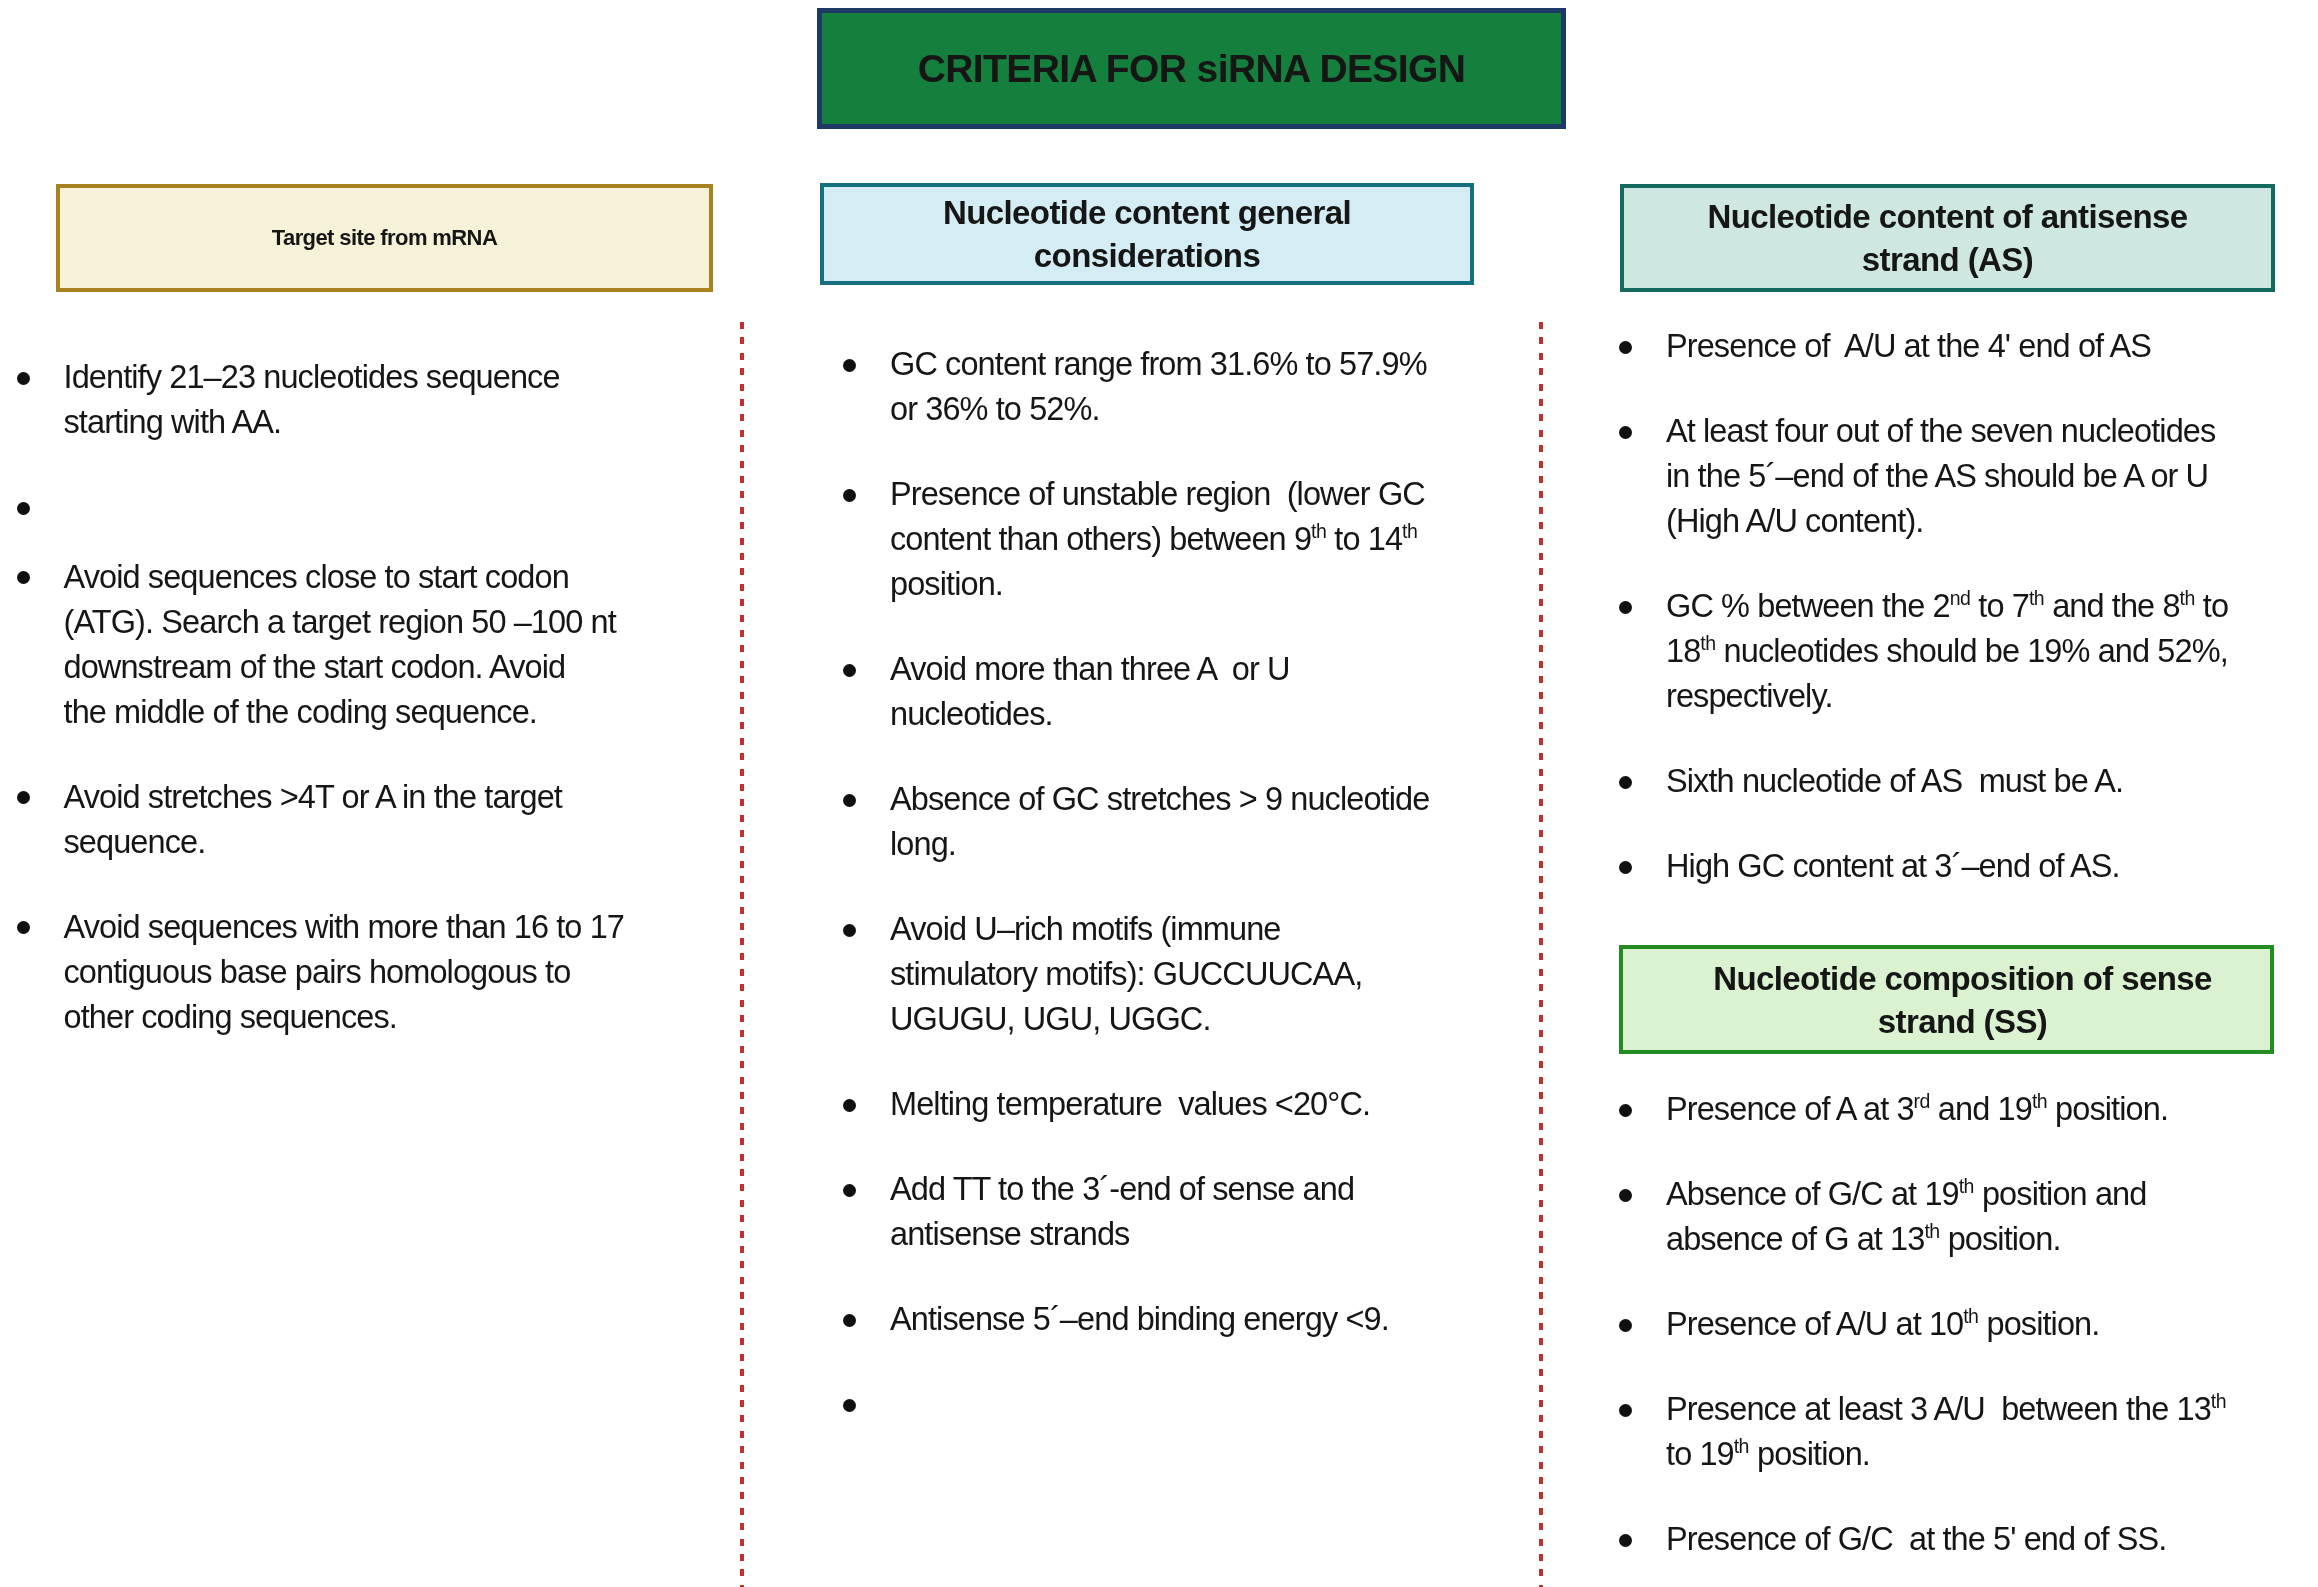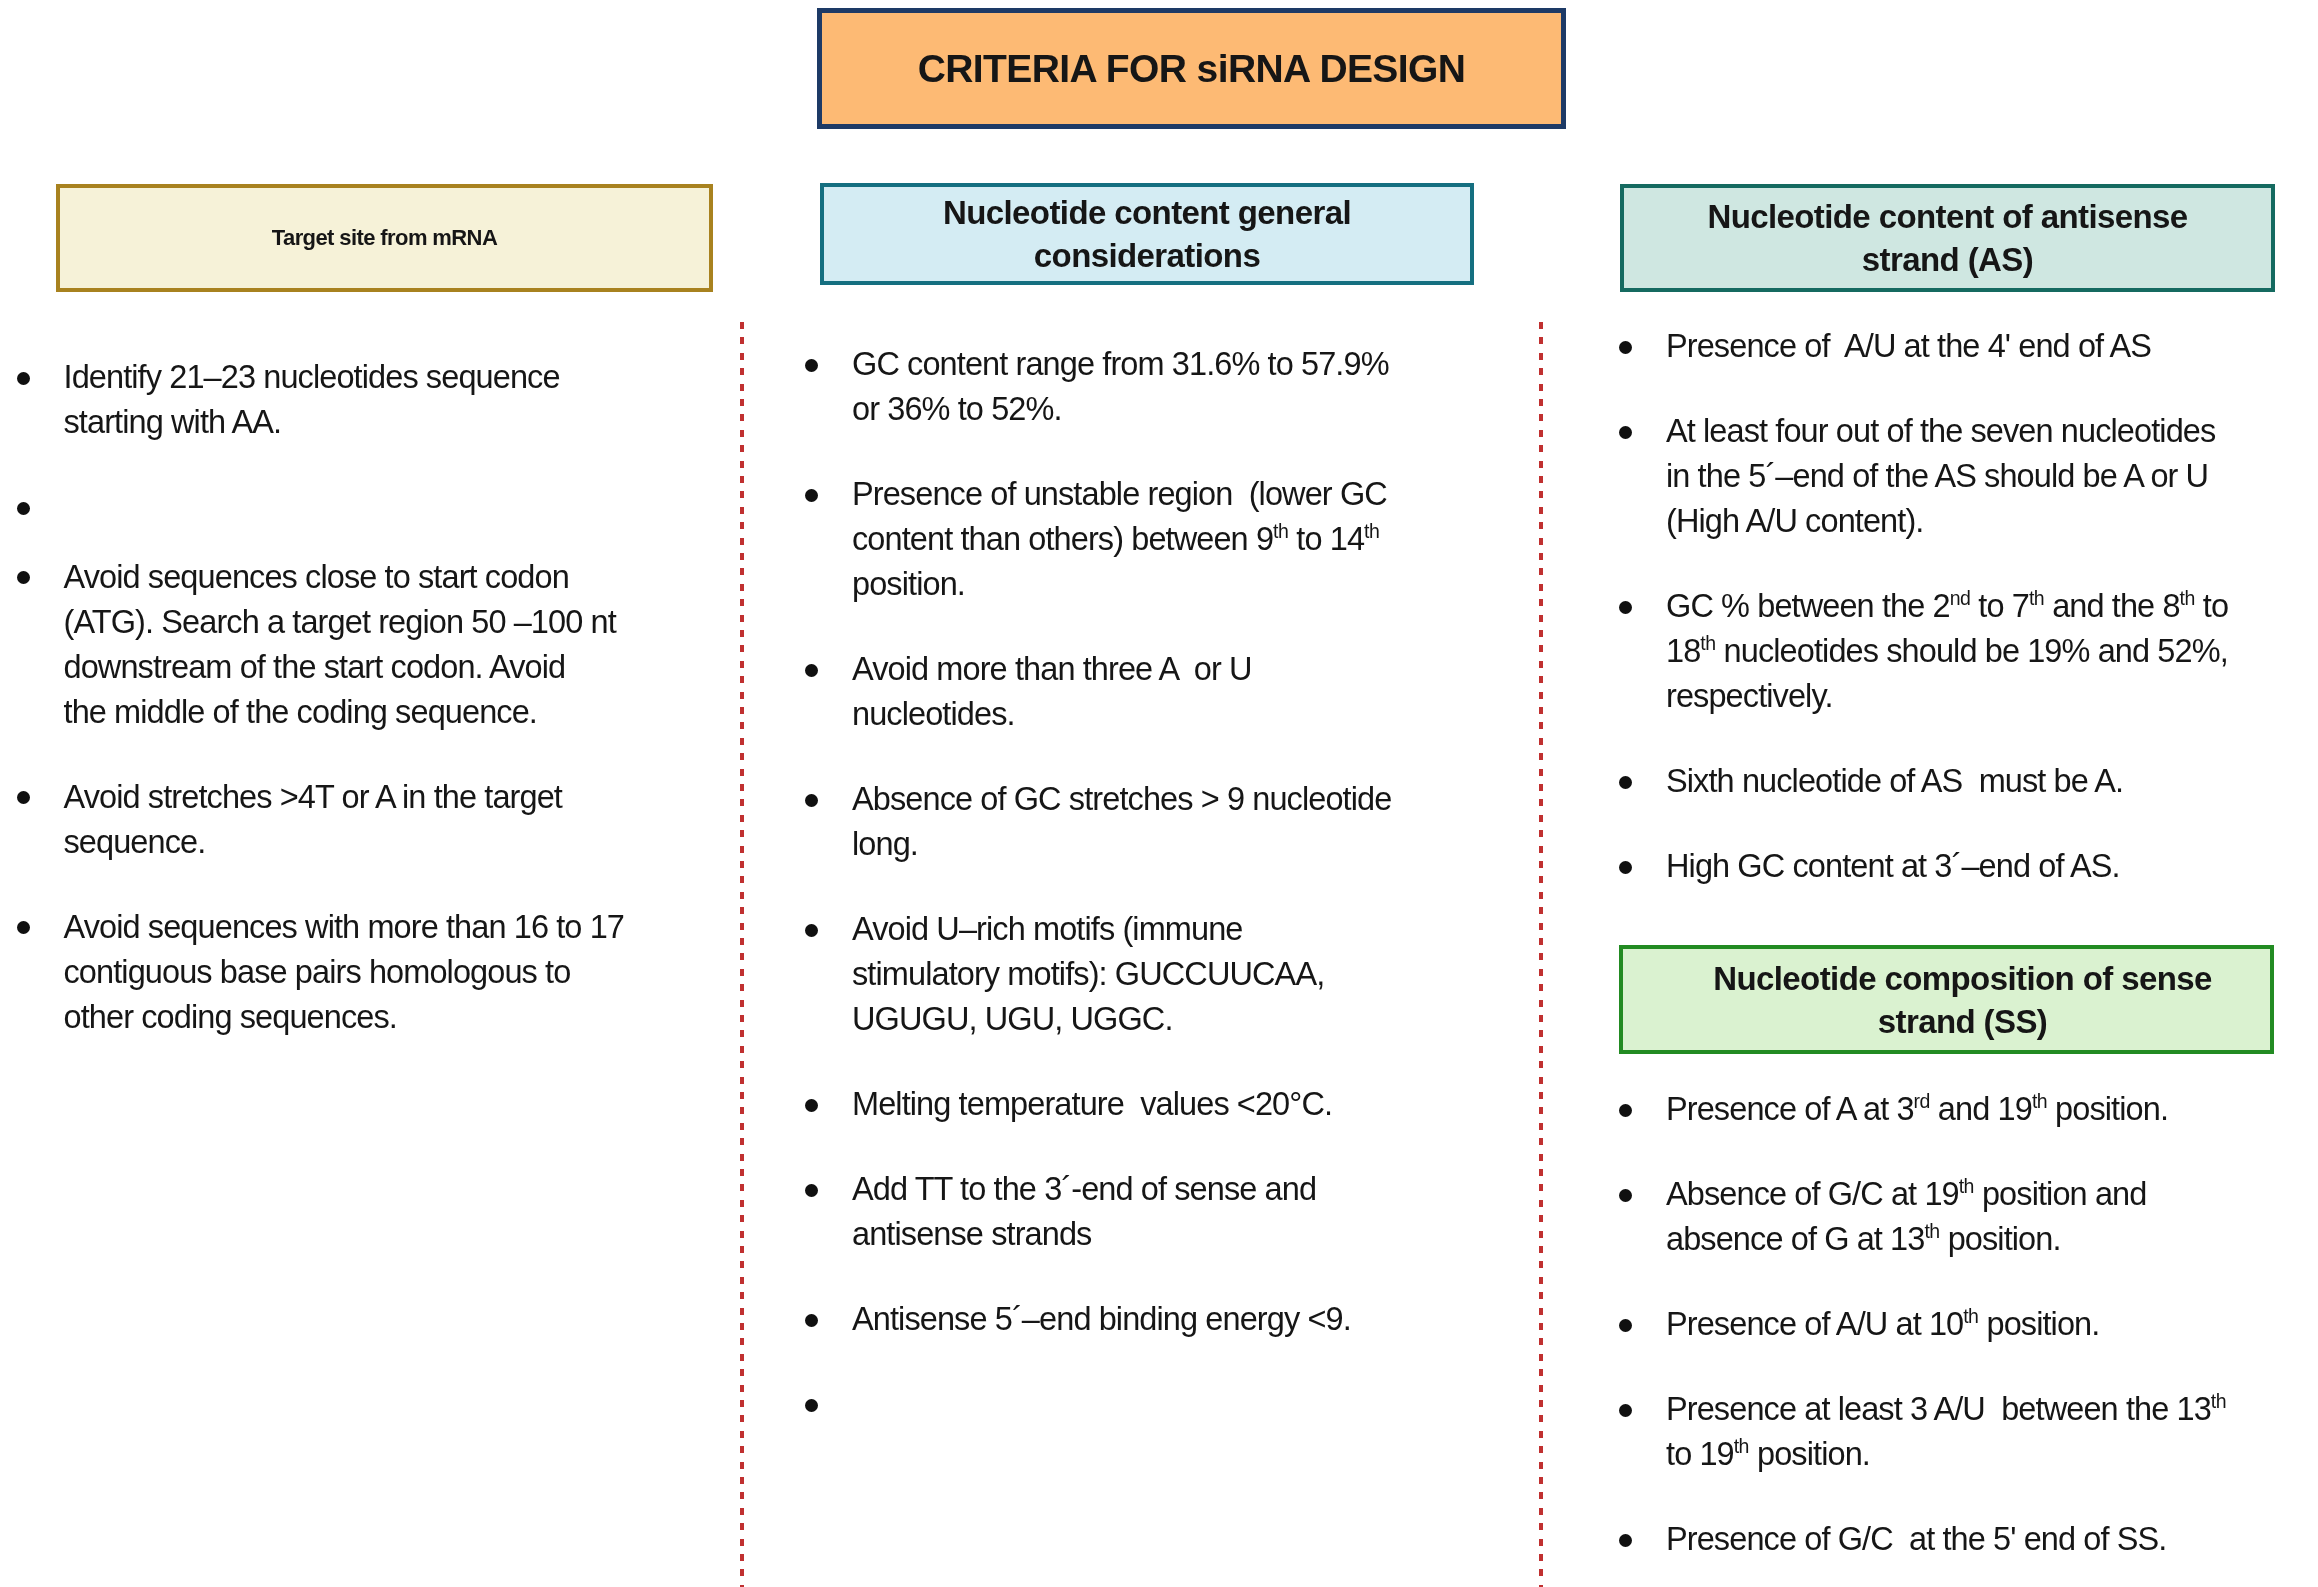--- a/index.html
+++ b/index.html
@@ -16,21 +16,21 @@
     position:absolute;
     box-sizing:border-box;
     display:flex;align-items:center;justify-content:center;
     text-align:center;
     font-weight:bold;
     white-space:pre-wrap;
     letter-spacing:-0.6px;
   }
   #title-box{
     left:817px;top:8.3px;width:749px;height:121px;
-    background:#fdba74;border:5.9px solid #1d3a66;
+    background:#15803d;border:5.9px solid #1d3a66;
     font-size:39px;
   }
   #hdr-col1{
     left:56px;top:184px;width:657px;height:108px;
     background:#f6f2d8;border:4.7px solid #a8821f;
     font-size:22px;
   }
   #hdr-col2{
     left:820px;top:183px;width:654px;height:102px;
     background:#d4ecf3;border:4.7px solid #156f80;
@@ -50,21 +50,21 @@
   .divider{
     position:absolute;
     width:4.1px;top:322px;height:1266px;
     background:repeating-linear-gradient(to bottom,#c03030 0px,#c03030 7px,transparent 7px,transparent 15.4px);
   }
   #divider-1{left:740px;}
   #divider-2{left:1539px;}
   
   .blist{position:absolute;list-style:none;margin:0;padding:0;}
   #list-col1{left:16.5px;top:355px;width:715px;}
-  #list-col2{left:805px;top:342px;width:727px;}
+  #list-col2{left:843px;top:342px;width:727px;}
   #list-col3-as{left:1619px;top:324px;width:697px;}
   #list-col3-ss{left:1619px;top:1087px;width:697px;}
   .bullet-item{
     position:relative;
     display:flex;align-items:flex-start;
     margin:0 0 40px 0;
   }
   .dot{
     flex:0 0 auto;
     width:13px;height:13px;border-radius:50%;

